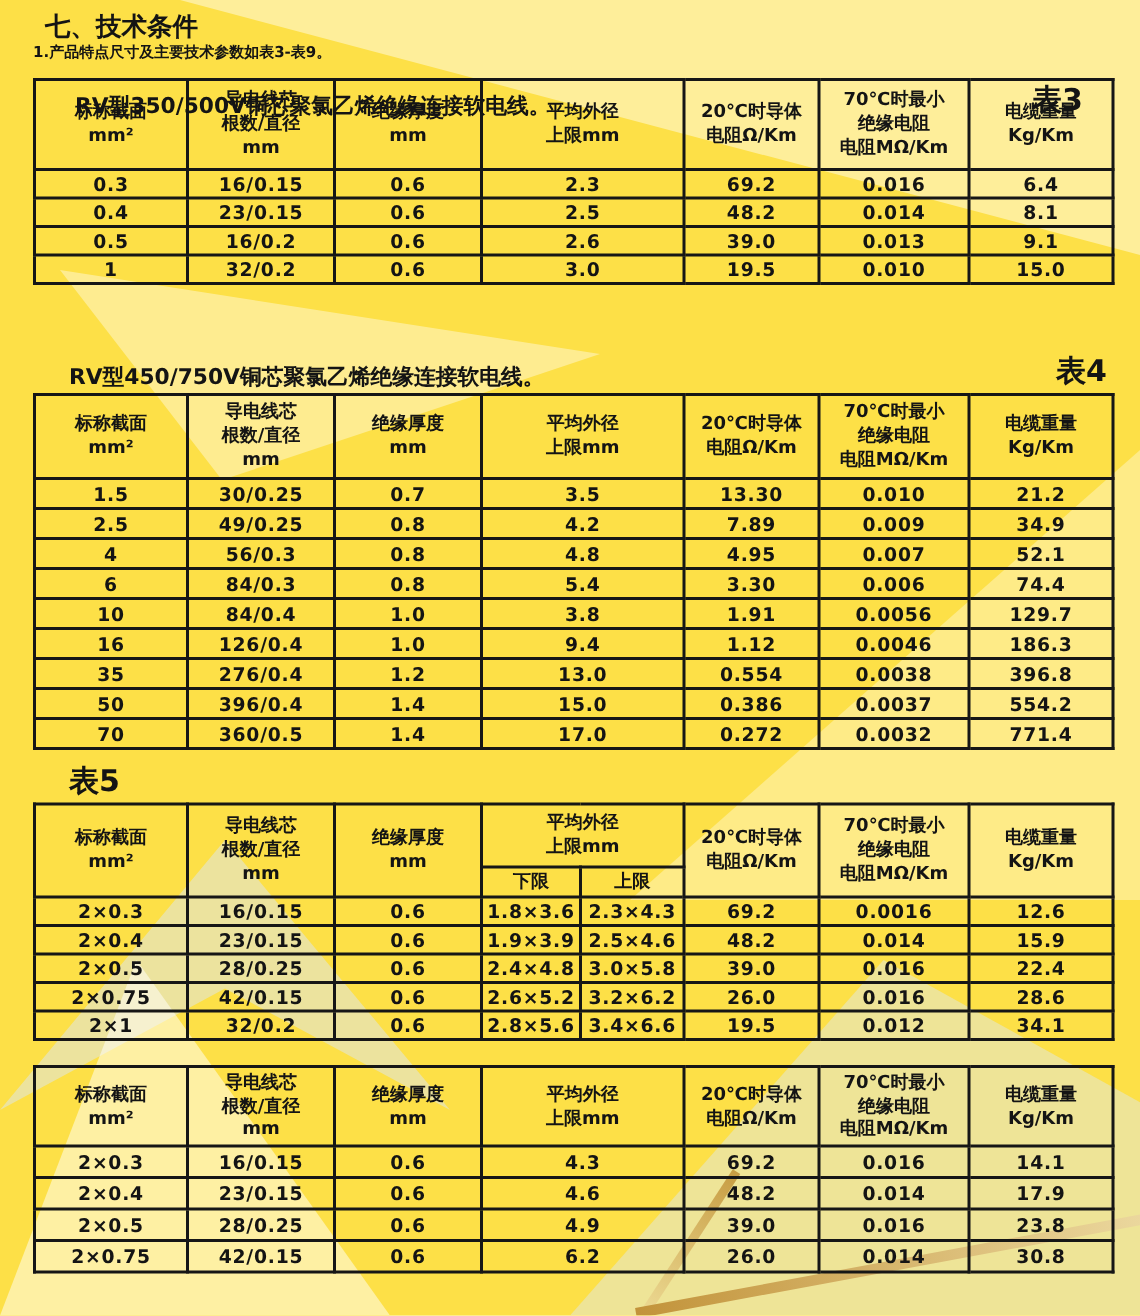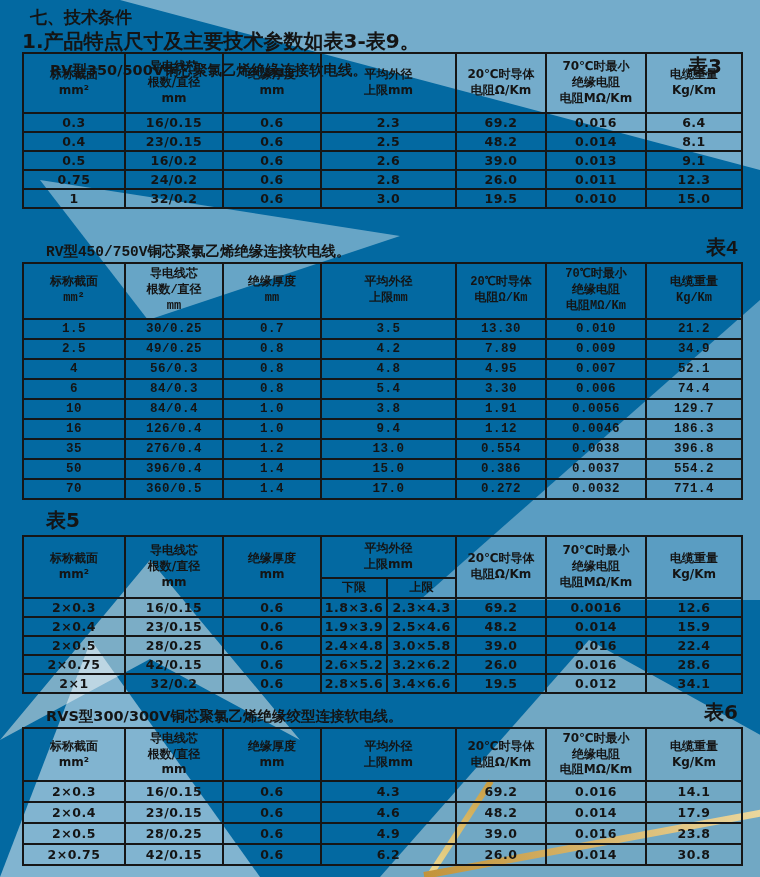--- a/index.html
+++ b/index.html
@@ -1,18 +1,18 @@
 <!DOCTYPE html>
 <html><head>
 <meta charset="utf-8">
 <style>
   html,body{margin:0;padding:0;}
   .page{
     position:relative;width:760px;height:877px;overflow:hidden;
-    background:#0369a1;color:#141414;
+    background:#fde047;color:#141414;
     font-family:"DejaVu Sans","Liberation Sans",sans-serif;
   }
   
   .shape{position:absolute;z-index:0;}
   .sh1{left:120px;top:0;width:640px;height:170px;background:rgba(255,255,255,.45);
        clip-path:polygon(0 0,100% 0,100% 100%);}
   .sh2{left:0;top:560px;width:300px;height:180px;background:rgba(222,230,230,.55);
        clip-path:polygon(0 100%,50% 0,100% 100%,50% 55%);}
   .sh3{left:0;top:640px;width:260px;height:237px;background:rgba(255,255,255,.5);
        clip-path:polygon(0 100%,35% 0,100% 100%);}
@@ -24,24 +24,24 @@
        clip-path:polygon(0 0,100% 40%,30% 100%);}
   
   .gold{position:absolute;z-index:1;}
   .gold-steep{left:430px;top:872px;width:112px;height:6px;transform-origin:0 50%;
        transform:rotate(-57deg);background:linear-gradient(90deg,#ecd globalization992,#c79d43);
        background:linear-gradient(90deg,#ecd992,#c79d43);}
   .gold-shallow{left:424px;top:872px;width:352px;height:7px;transform-origin:0 50%;
        transform:rotate(-10.5deg);background:linear-gradient(90deg,#c2933a,#ecd9a0);}
   
   .heading{position:absolute;z-index:2;left:30px;top:6px;font-size:17px;font-weight:700;}
-  .subheading{position:absolute;z-index:2;left:22px;top:28px;font-size:20px;font-weight:700;}
+  .subheading{position:absolute;z-index:2;left:22px;top:28px;font-size:10px;font-weight:700;}
   
   .sec{position:absolute;z-index:2;left:22px;width:719px;}
-  #sec0{top:52px;} #sec1{top:245px;font-family:Liberation Mono, monospace;} #sec2{top:518px;} #sec3{top:710px;}
+  #sec0{top:52px;} #sec1{top:245px;} #sec2{top:518px;} #sec3{top:710px;}
   .title-row{display:flex;justify-content:space-between;align-items:flex-end;
     height:16px;margin-bottom:1px;padding:0 3px 0 24px;
     font-size:14.5px;font-weight:700;white-space:nowrap;}
   .title-row.overlap{position:absolute;top:-4px;left:12px;right:0;z-index:3;
     margin:16px;padding:0 3px 0 0;pointer-events:none;}
   .tbl-tag{font-size:20px;font-weight:700;}
   
   table.spec{border-collapse:collapse;table-layout:fixed;width:719px;}
   table.spec th,table.spec td{
     border:2px solid #161616;text-align:center;vertical-align:middle;
@@ -143,29 +143,20 @@
             <tr>
               <td>0.5</td>
               <td>16/0.2</td>
               <td>0.6</td>
               <td>2.6</td>
               <td>39.0</td>
               <td>0.013</td>
               <td>9.1</td>
             </tr>
             <tr>
-              <td>0.75</td>
-              <td>24/0.2</td>
-              <td>0.6</td>
-              <td>2.8</td>
-              <td>26.0</td>
-              <td>0.011</td>
-              <td>12.3</td>
-            </tr>
-            <tr>
               <td>1</td>
               <td>32/0.2</td>
               <td>0.6</td>
               <td>3.0</td>
               <td>19.5</td>
               <td>0.010</td>
               <td>15.0</td>
             </tr>
           </tbody>
         </table>
@@ -413,24 +404,20 @@
               <td>19.5</td>
               <td>0.012</td>
               <td>34.1</td>
             </tr>
           </tbody>
         </table>
       </div>
   </section>
 
   <section class="sec" id="sec3">
-    <div class="title-row">
-      <span class="tbl-title">RVS型300/300V铜芯聚氯乙烯绝缘绞型连接软电线。</span>
-      <span class="tbl-tag">表6</span>
-    </div>
     <div class="tbl-host">
         <table class="spec t3">
           <colgroup>
             <col style="width: 102px;">
             <col style="width: 98px;">
             <col style="width: 98px;">
             <col style="width: 135px;">
             <col style="width: 90px;">
             <col style="width: 100px;">
             <col style="width: 96px;">

